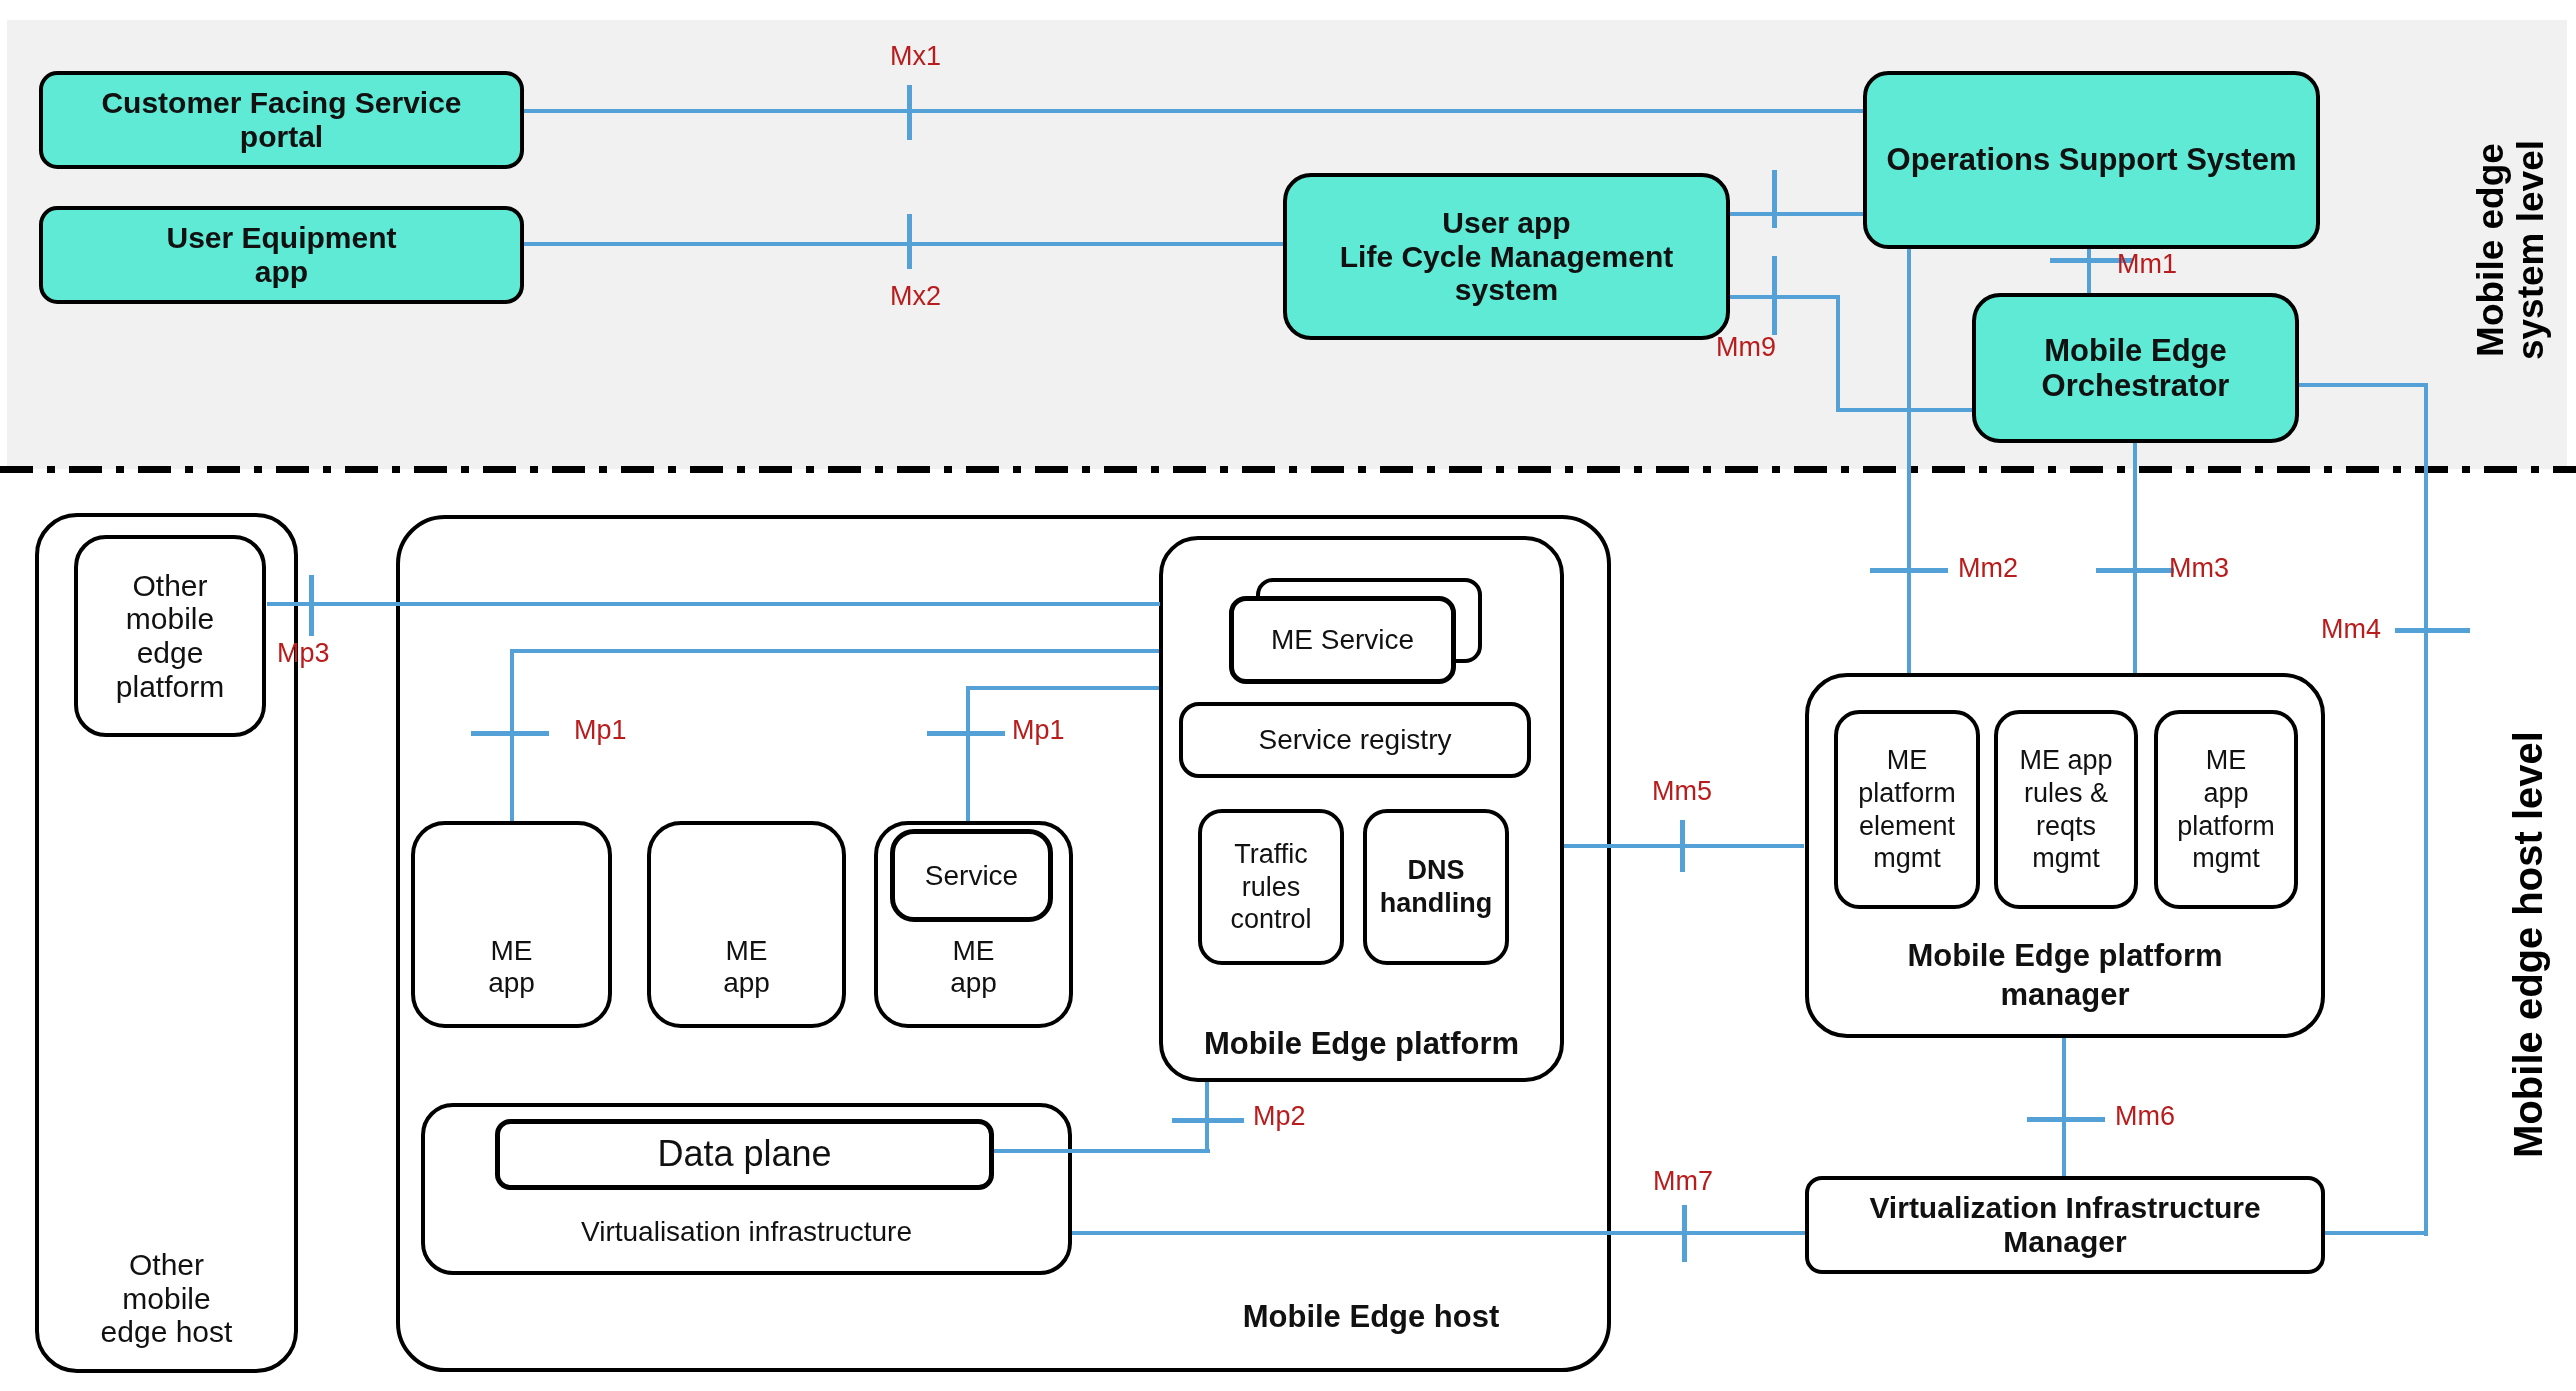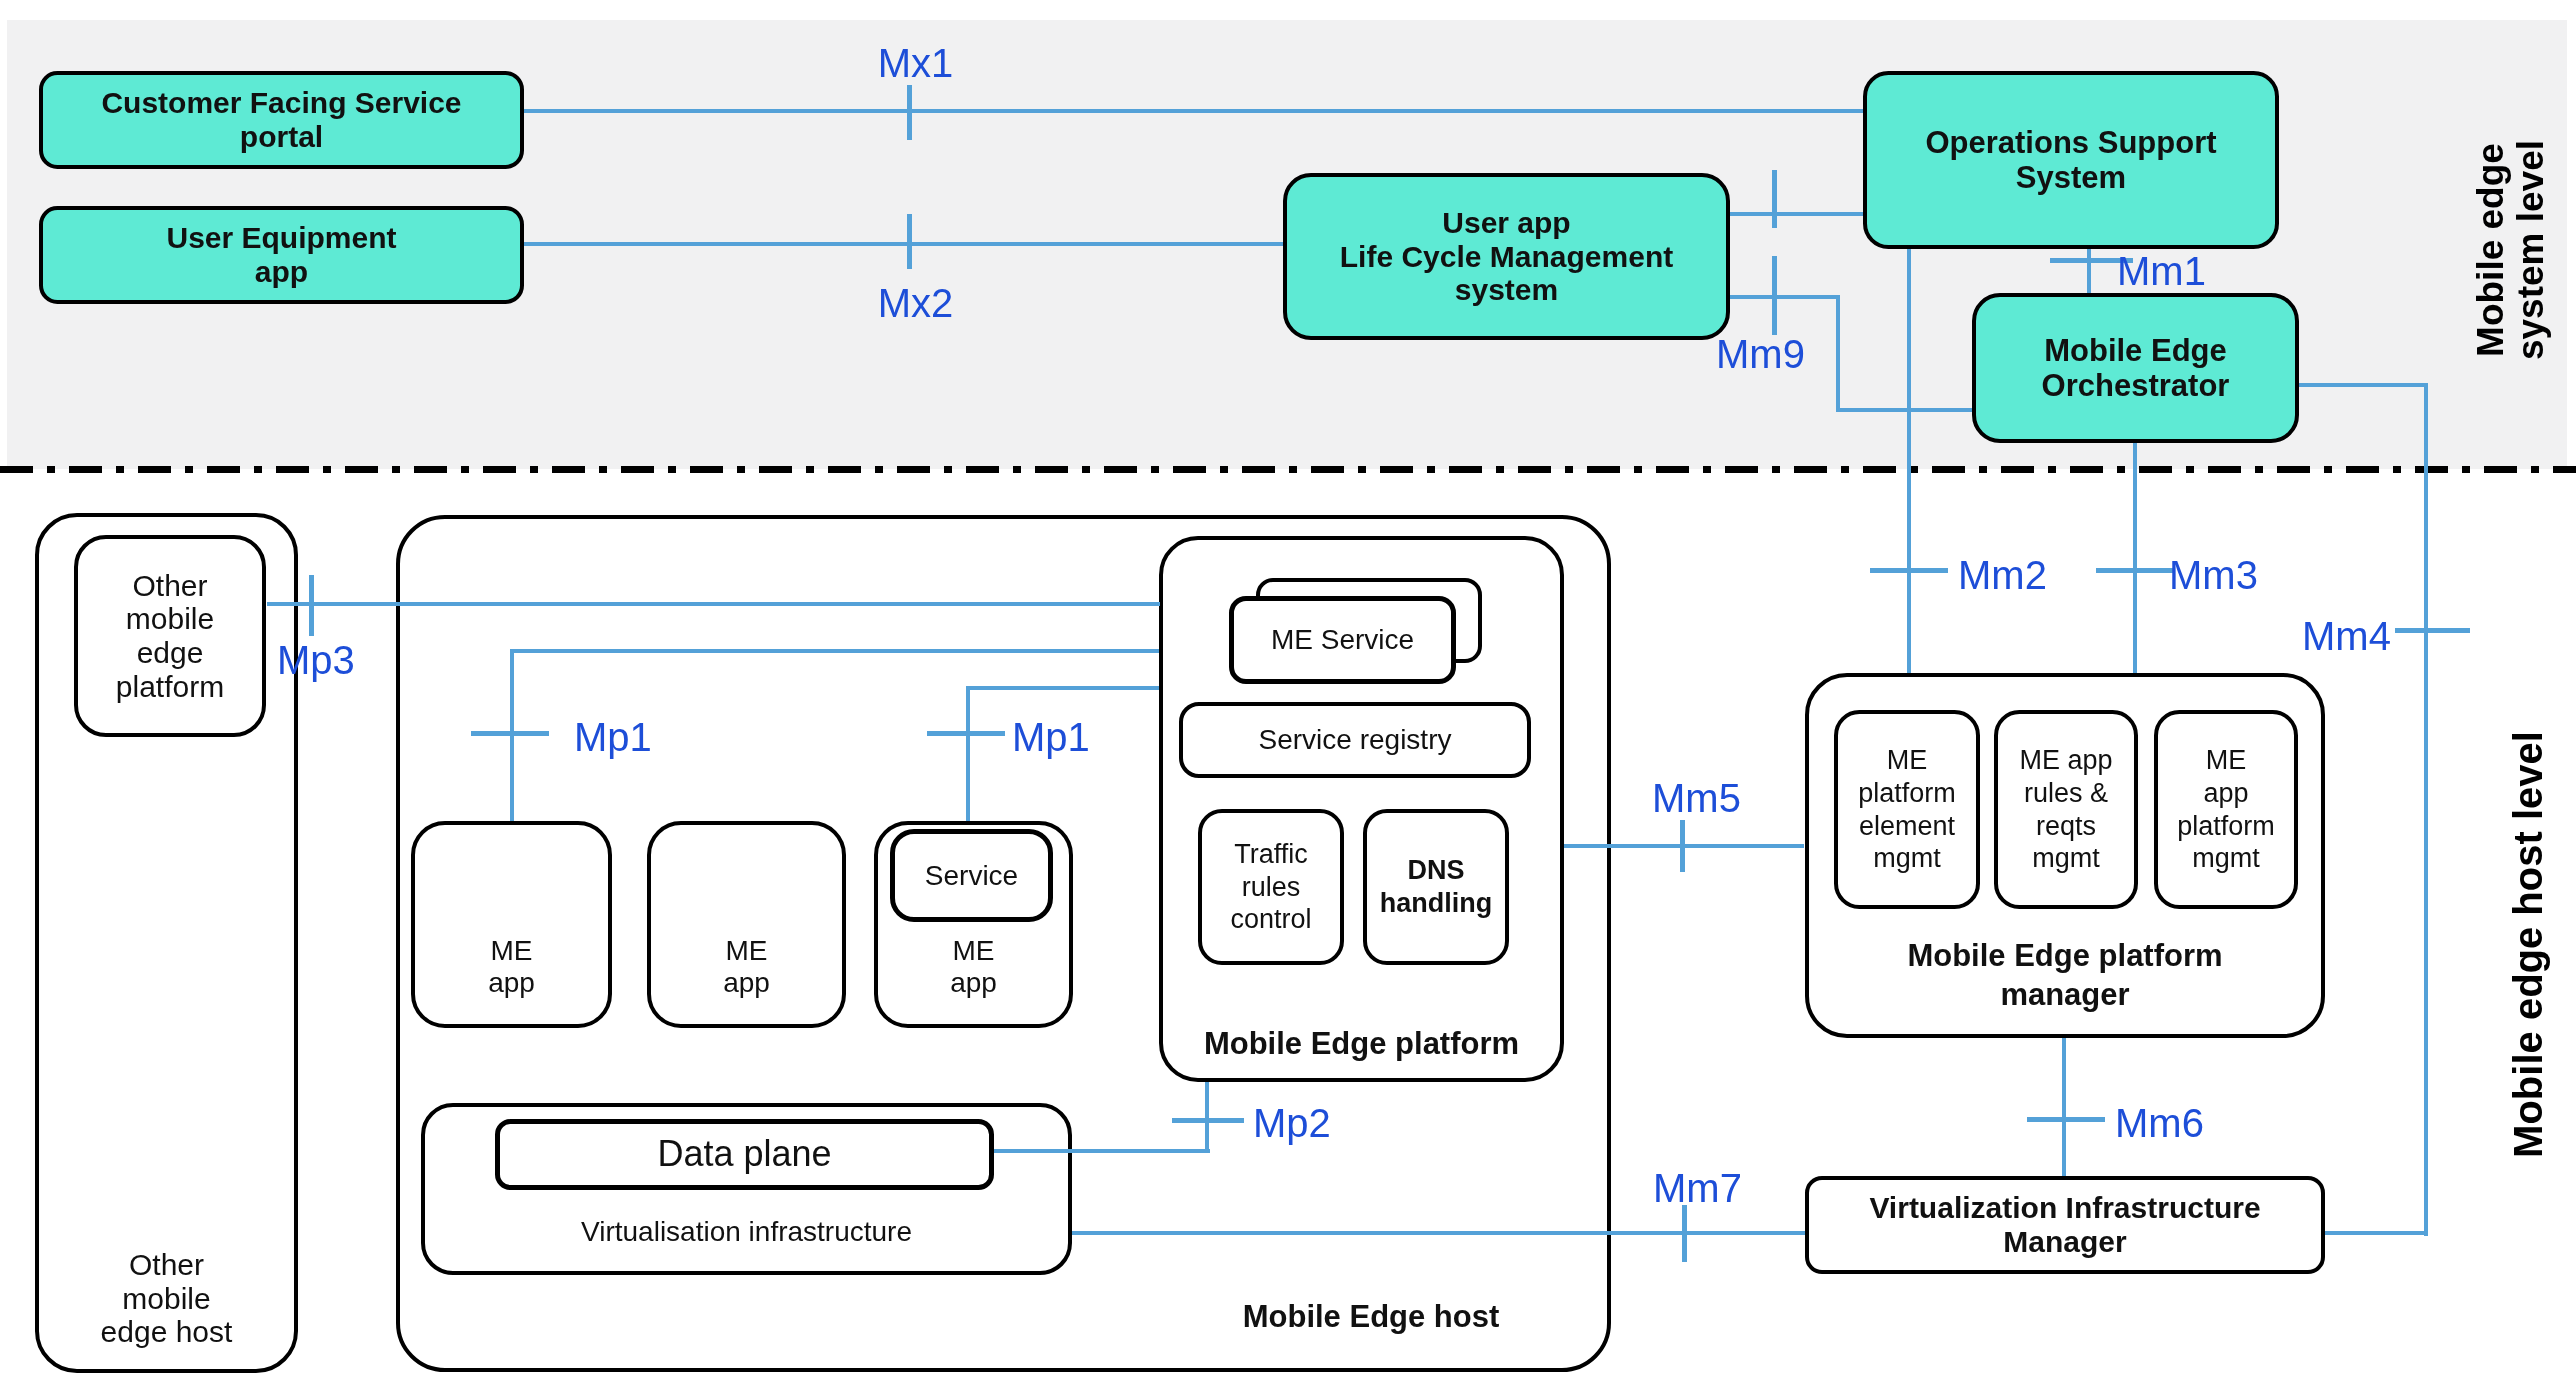--- a/index.html
+++ b/index.html
@@ -9,21 +9,21 @@
   .divider{position:absolute;left:0;top:466px;width:2576px;height:7px;
            background:repeating-linear-gradient(90deg,#000 0 33px,transparent 33px 47px,#000 47px 55px,transparent 55px 69px);}
   .box{position:absolute;box-sizing:border-box;border:4.2px solid #000;background:#ffffff;
        display:flex;flex-direction:column;align-items:center;justify-content:center;
        text-align:center;font-size:30px;line-height:1.13;}
   .gray{background:#5eead4;}
   .semibold{font-weight:600;}
   .bold{font-weight:700;}
   .container{justify-content:flex-start;}
   .cl{position:absolute;background:#54a1d8;}
-  .reflabel{position:absolute;font-size:40px;color:#1d4ed8;white-space:nowrap;}
+  .reflabel{position:absolute;font-size:27px;color:#b91c1c;white-space:nowrap;}
   .boxlabel{position:absolute;text-align:center;}
   .rot{position:absolute;text-align:center;font-weight:700;transform:rotate(-90deg);color:#000;}
   .small{font-size:27px;line-height:1.22;}
 </style>
 </head>
 <body>
 
 <div id="canvas">
 
   <div class="band"></div>
@@ -80,21 +80,21 @@
   </div>
   <div class="box gray semibold" style="left:39px;top:206px;width:485px;height:98px;border-radius:18.4px;">
     <span>User Equipment</span>
     <span>app</span>
   </div>
   <div class="box gray semibold" style="left:1283px;top:173px;width:447px;height:167px;border-radius:28px;">
     <span>User app</span>
     <span>Life Cycle Management</span>
     <span>system</span>
   </div>
-  <div class="box gray bold" style="left:1863px;top:71px;width:416px;height:178px;border-radius:25.4px;font-size:31px;">
+  <div class="box gray bold" style="left:1863px;top:71px;width:457px;height:178px;border-radius:25.4px;font-size:31px;">
     <span>Operations Support System</span>
   </div>
   <div class="box gray bold" style="left:1972px;top:293px;width:327px;height:150px;border-radius:28px;font-size:31px;">
     <span>Mobile Edge</span>
     <span>Orchestrator</span>
   </div>
 
   <div class="box" style="left:74px;top:535px;width:192px;height:202px;border-radius:32px;line-height:1.12;">
     <span>Other</span>
     <span>mobile</span>

